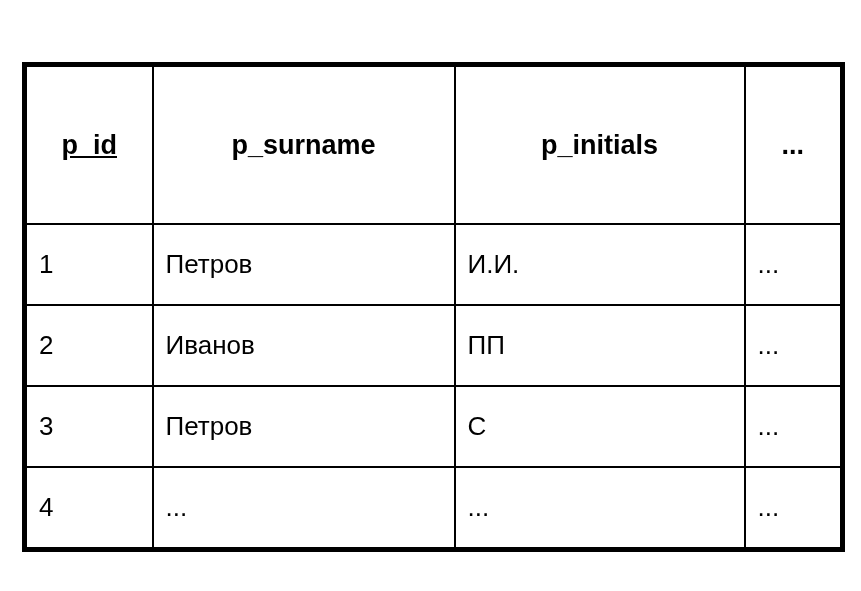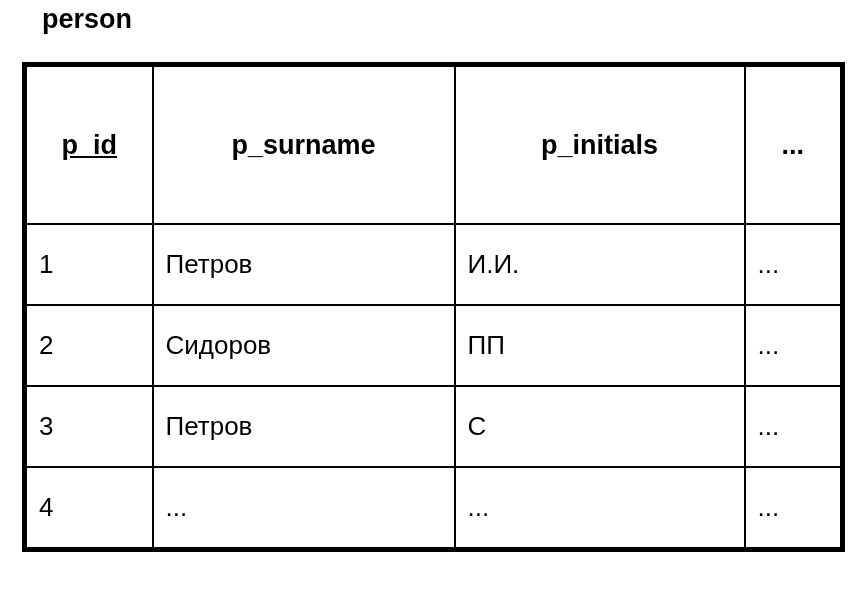--- a/index.html
+++ b/index.html
@@ -72,21 +72,20 @@
   }
   .header-row .ellipsis-cell {
     text-align: center;
   }
 </style>
 </head>
 <body>
 
 <div class="diagram">
 
-  <div class="table-title">person</div>
 
   <table class="entity-table">
     <colgroup>
       <col class="col-id">
       <col class="col-sur">
       <col class="col-init">
       <col class="col-more">
     </colgroup>
     <tbody>
       <tr class="header-row">
@@ -100,21 +99,21 @@
 
       <tr class="data-row">
         <td>1</td>
         <td>Петров</td>
         <td>И.И.</td>
         <td class="ellipsis-cell">...</td>
       </tr>
 
       <tr class="data-row">
         <td>2</td>
-        <td>Сидоров</td>
+        <td>Иванов</td>
         <td>ПП</td>
         <td class="ellipsis-cell">...</td>
       </tr>
 
       <tr class="data-row">
         <td>3</td>
         <td>Петров</td>
         <td>С</td>
         <td class="ellipsis-cell">...</td>
       </tr>

